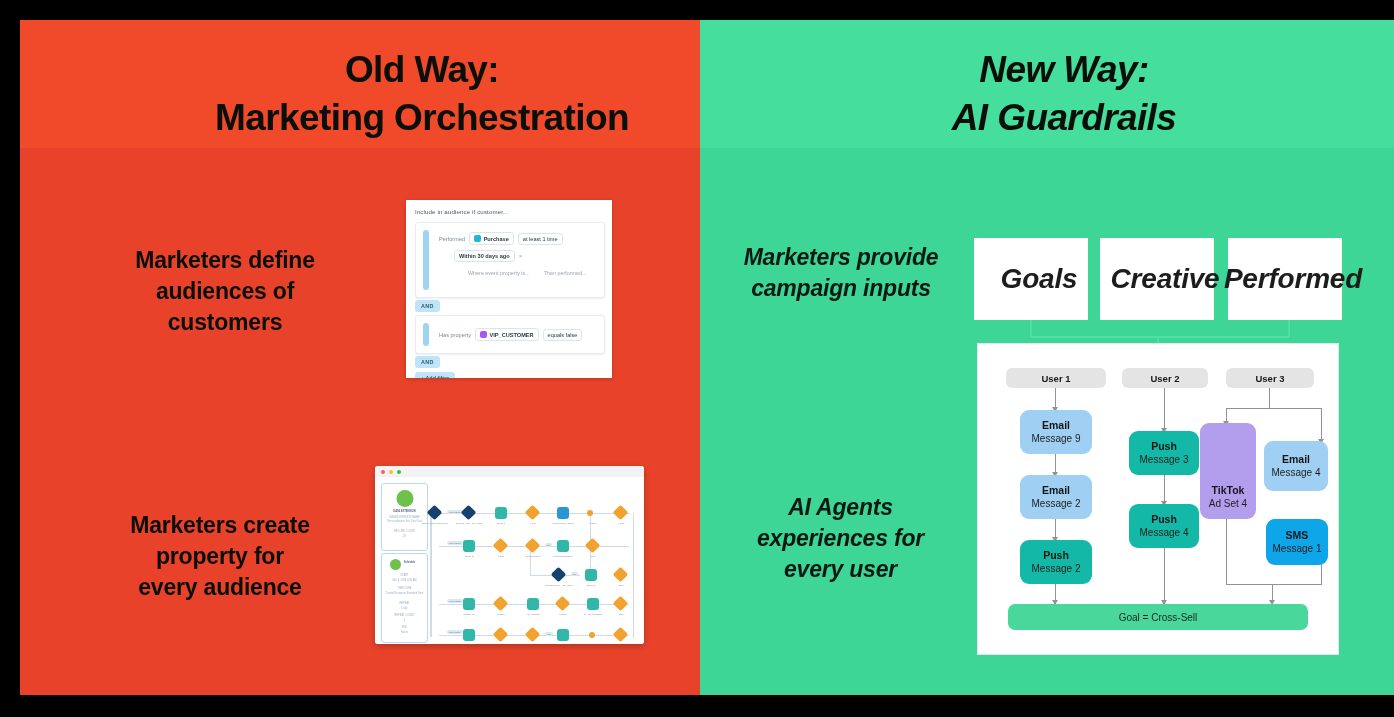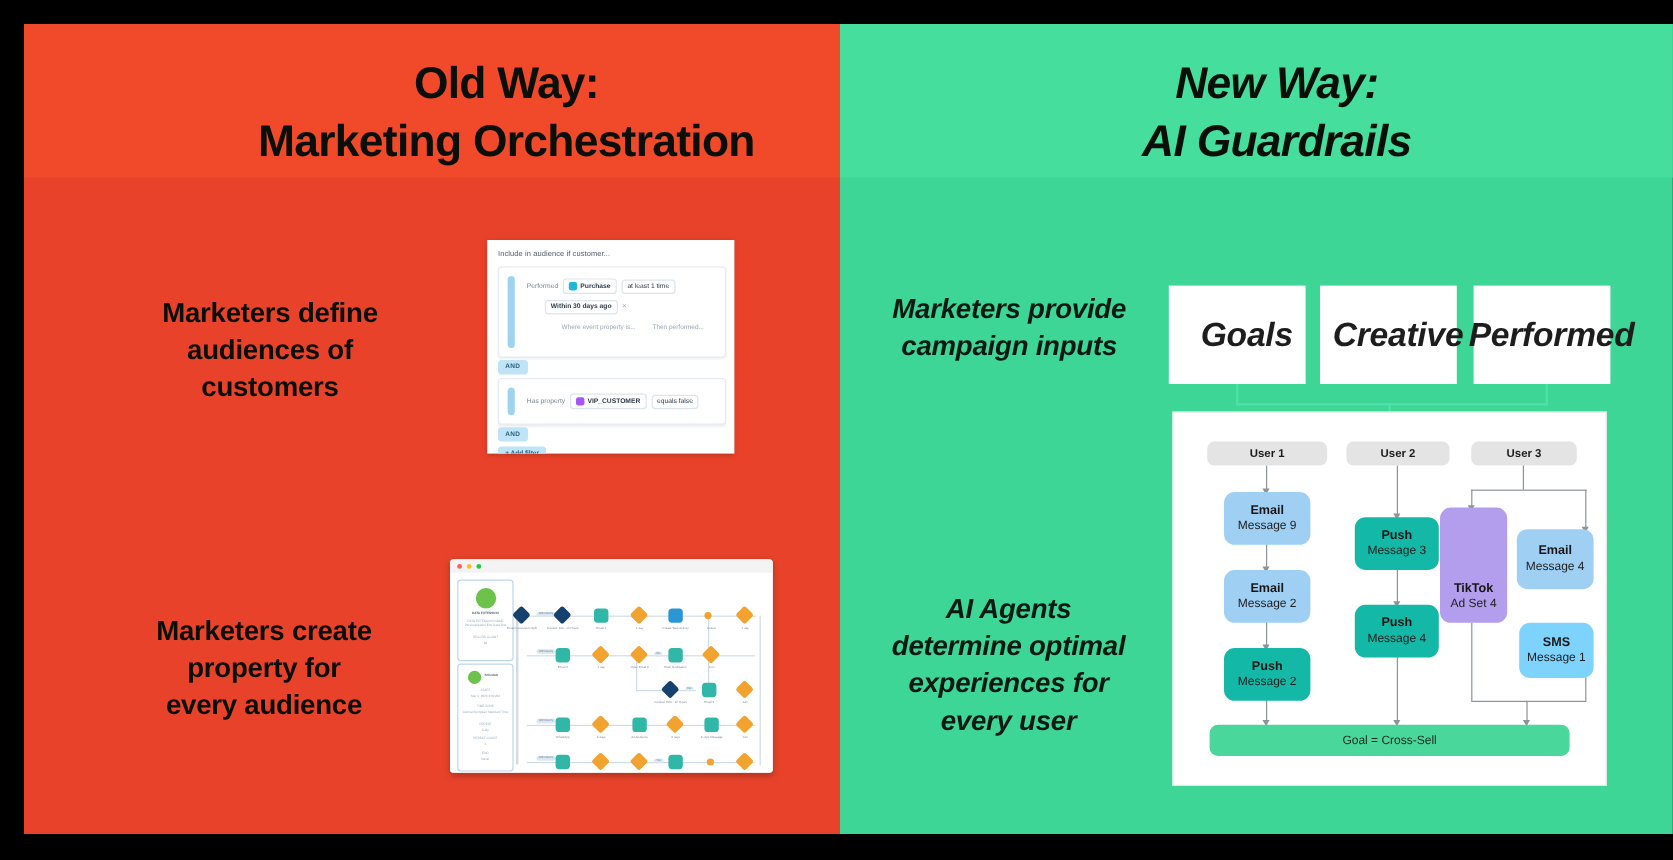--- a/index.html
+++ b/index.html
@@ -88,21 +88,21 @@
     border:1px solid #e3e6e8;}
   .usr{position:absolute;height:20px;background:#e4e4e4;border-radius:6px;display:flex;
     align-items:center;justify-content:center;font-size:9.5px;font-weight:700;color:#1a1a1a;}
   .msg{position:absolute;border-radius:9px;display:flex;flex-direction:column;
     align-items:center;justify-content:center;text-align:right;line-height:13px;}
   .msg b{font-size:10.5px;font-weight:700;color:#161616;display:block;}
   .msg i{font-size:10px;font-style:normal;color:#1d1d1d;display:block;}
   .msg.blue{background:#9fd0f4;}
   .msg.yellow{background:#14b8a6;}
   .msg.purple{background:#b39ded;}
-  .msg.pink{background:#7dd3fc;}
+  .msg.pink{background:#0ea5e9;}
   .goal{position:absolute;border-radius:7px;background:#4ad79b;display:flex;align-items:center;
     justify-content:center;font-size:10px;color:#17281f;}
   .ln{position:absolute;background:#8d9398;}
   .arw{position:absolute;width:0;height:0;border-left:3.5px solid transparent;
     border-right:3.5px solid transparent;border-top:5px solid #8d9398;}
 </style>
 </head>
 <body>
 
 <div class="stage">
@@ -331,21 +331,20 @@
       </h1>
     </div>
 
     <div class="rtext" style="left:12px;top:222px;width:258px;">
       <span>Marketers provide</span>
       <span>campaign inputs</span>
     </div>
 
     <div class="rtext" style="left:8px;top:472px;width:265px;">
       <span>AI Agents</span>
-      <span>determine optimal</span>
       <span>experiences for</span>
       <span>every user</span>
     </div>
 
     <div class="bracket" style="left:330px;top:300px;width:256px;height:16px;"></div>
     <div class="bstem" style="left:457px;top:316px;height:16px;"></div>
     <div class="barrow" style="left:451px;top:330px;"></div>
 
     <div class="icard" style="left:274px;width:114px;">
       <span>Goals</span>

